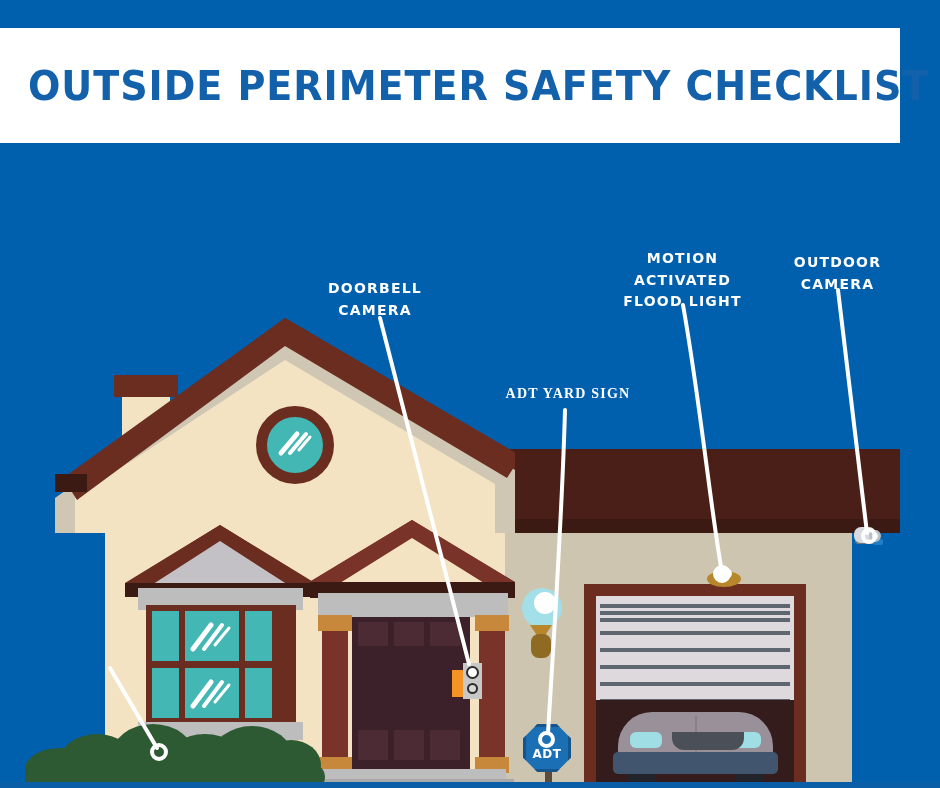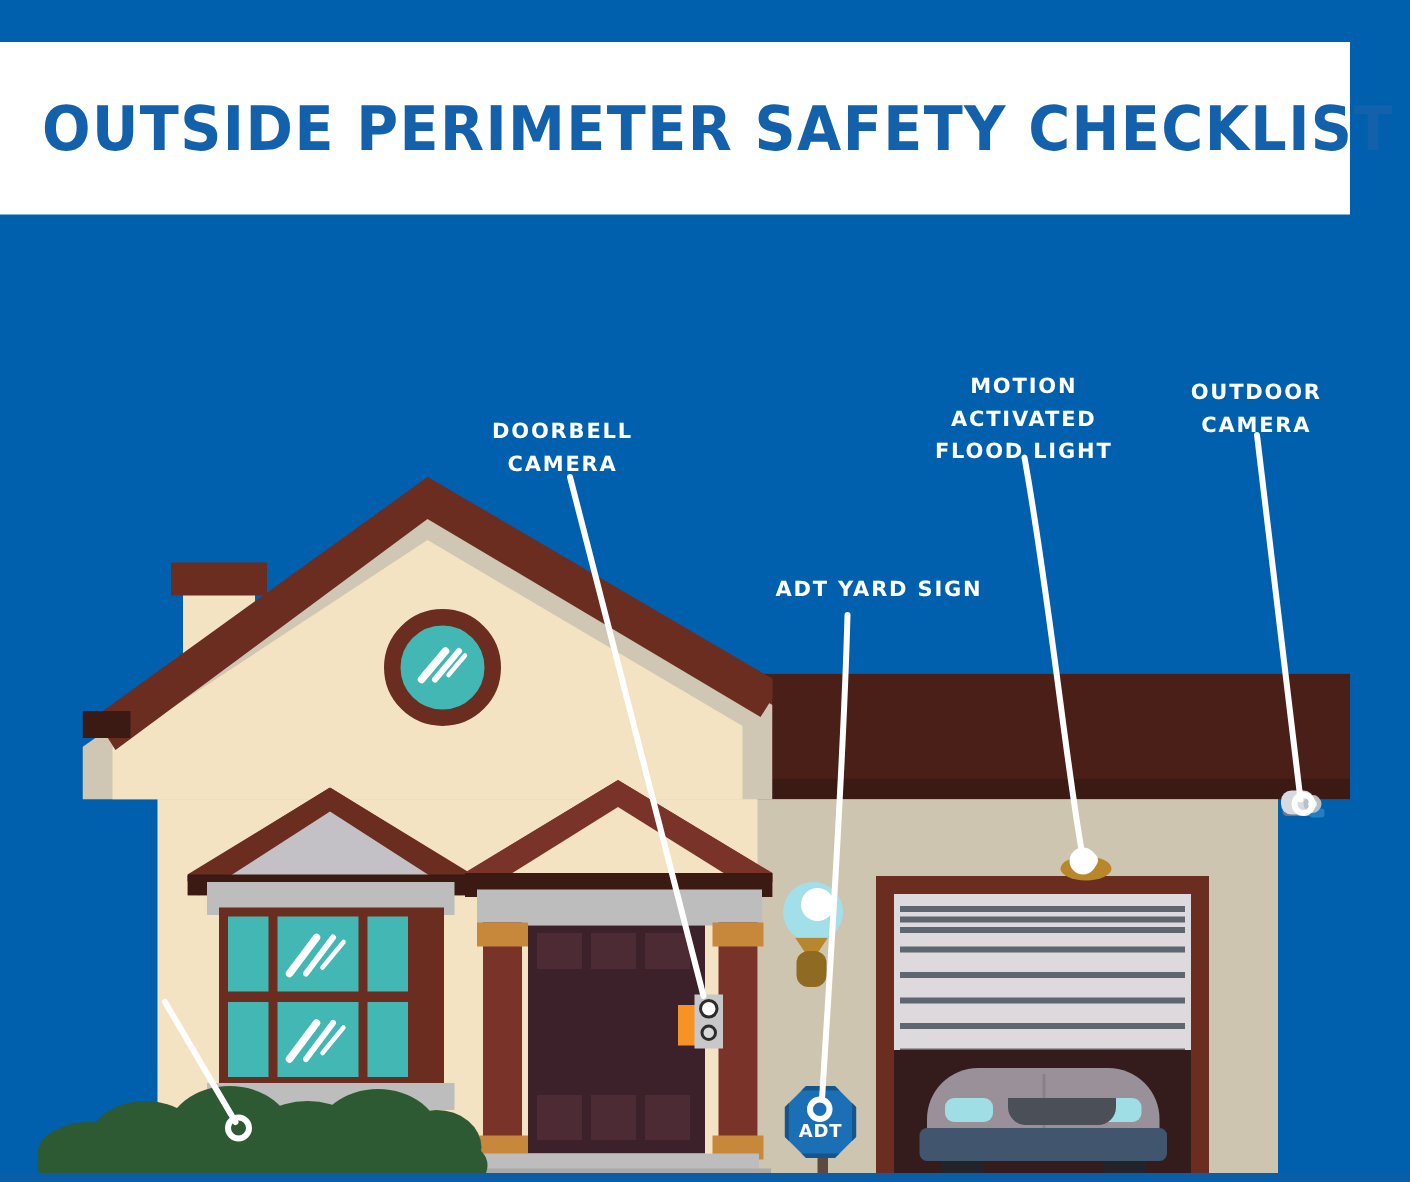--- a/index.html
+++ b/index.html
@@ -38,21 +38,21 @@
     font-weight:bold;
     font-size:14px;
     letter-spacing:1.2px;
     line-height:1.55;
     text-align:center;
     white-space:pre-line;
   }
   #lbl-doorbell{left:305px;top:278px;width:140px;}
   #lbl-flood{left:600px;top:232px;width:165px;margin-top:16px;}
   #lbl-outdoor{left:775px;top:252px;width:125px;}
-  #lbl-yardsign{left:511px;top:383px;width:150px;}
+  #lbl-yardsign{left:493px;top:383px;width:150px;font-family:Liberation Serif, serif;}
   #lbl-bushes{left:10px;top:584px;width:115px;}
 
   
   #leaders{position:absolute;left:0;top:0;width:940px;height:788px;}
 
   
   .pc{position:absolute;}
 
   
   #wing-body{left:497px;top:487px;width:355px;height:301px;background:#cec5b1;}

